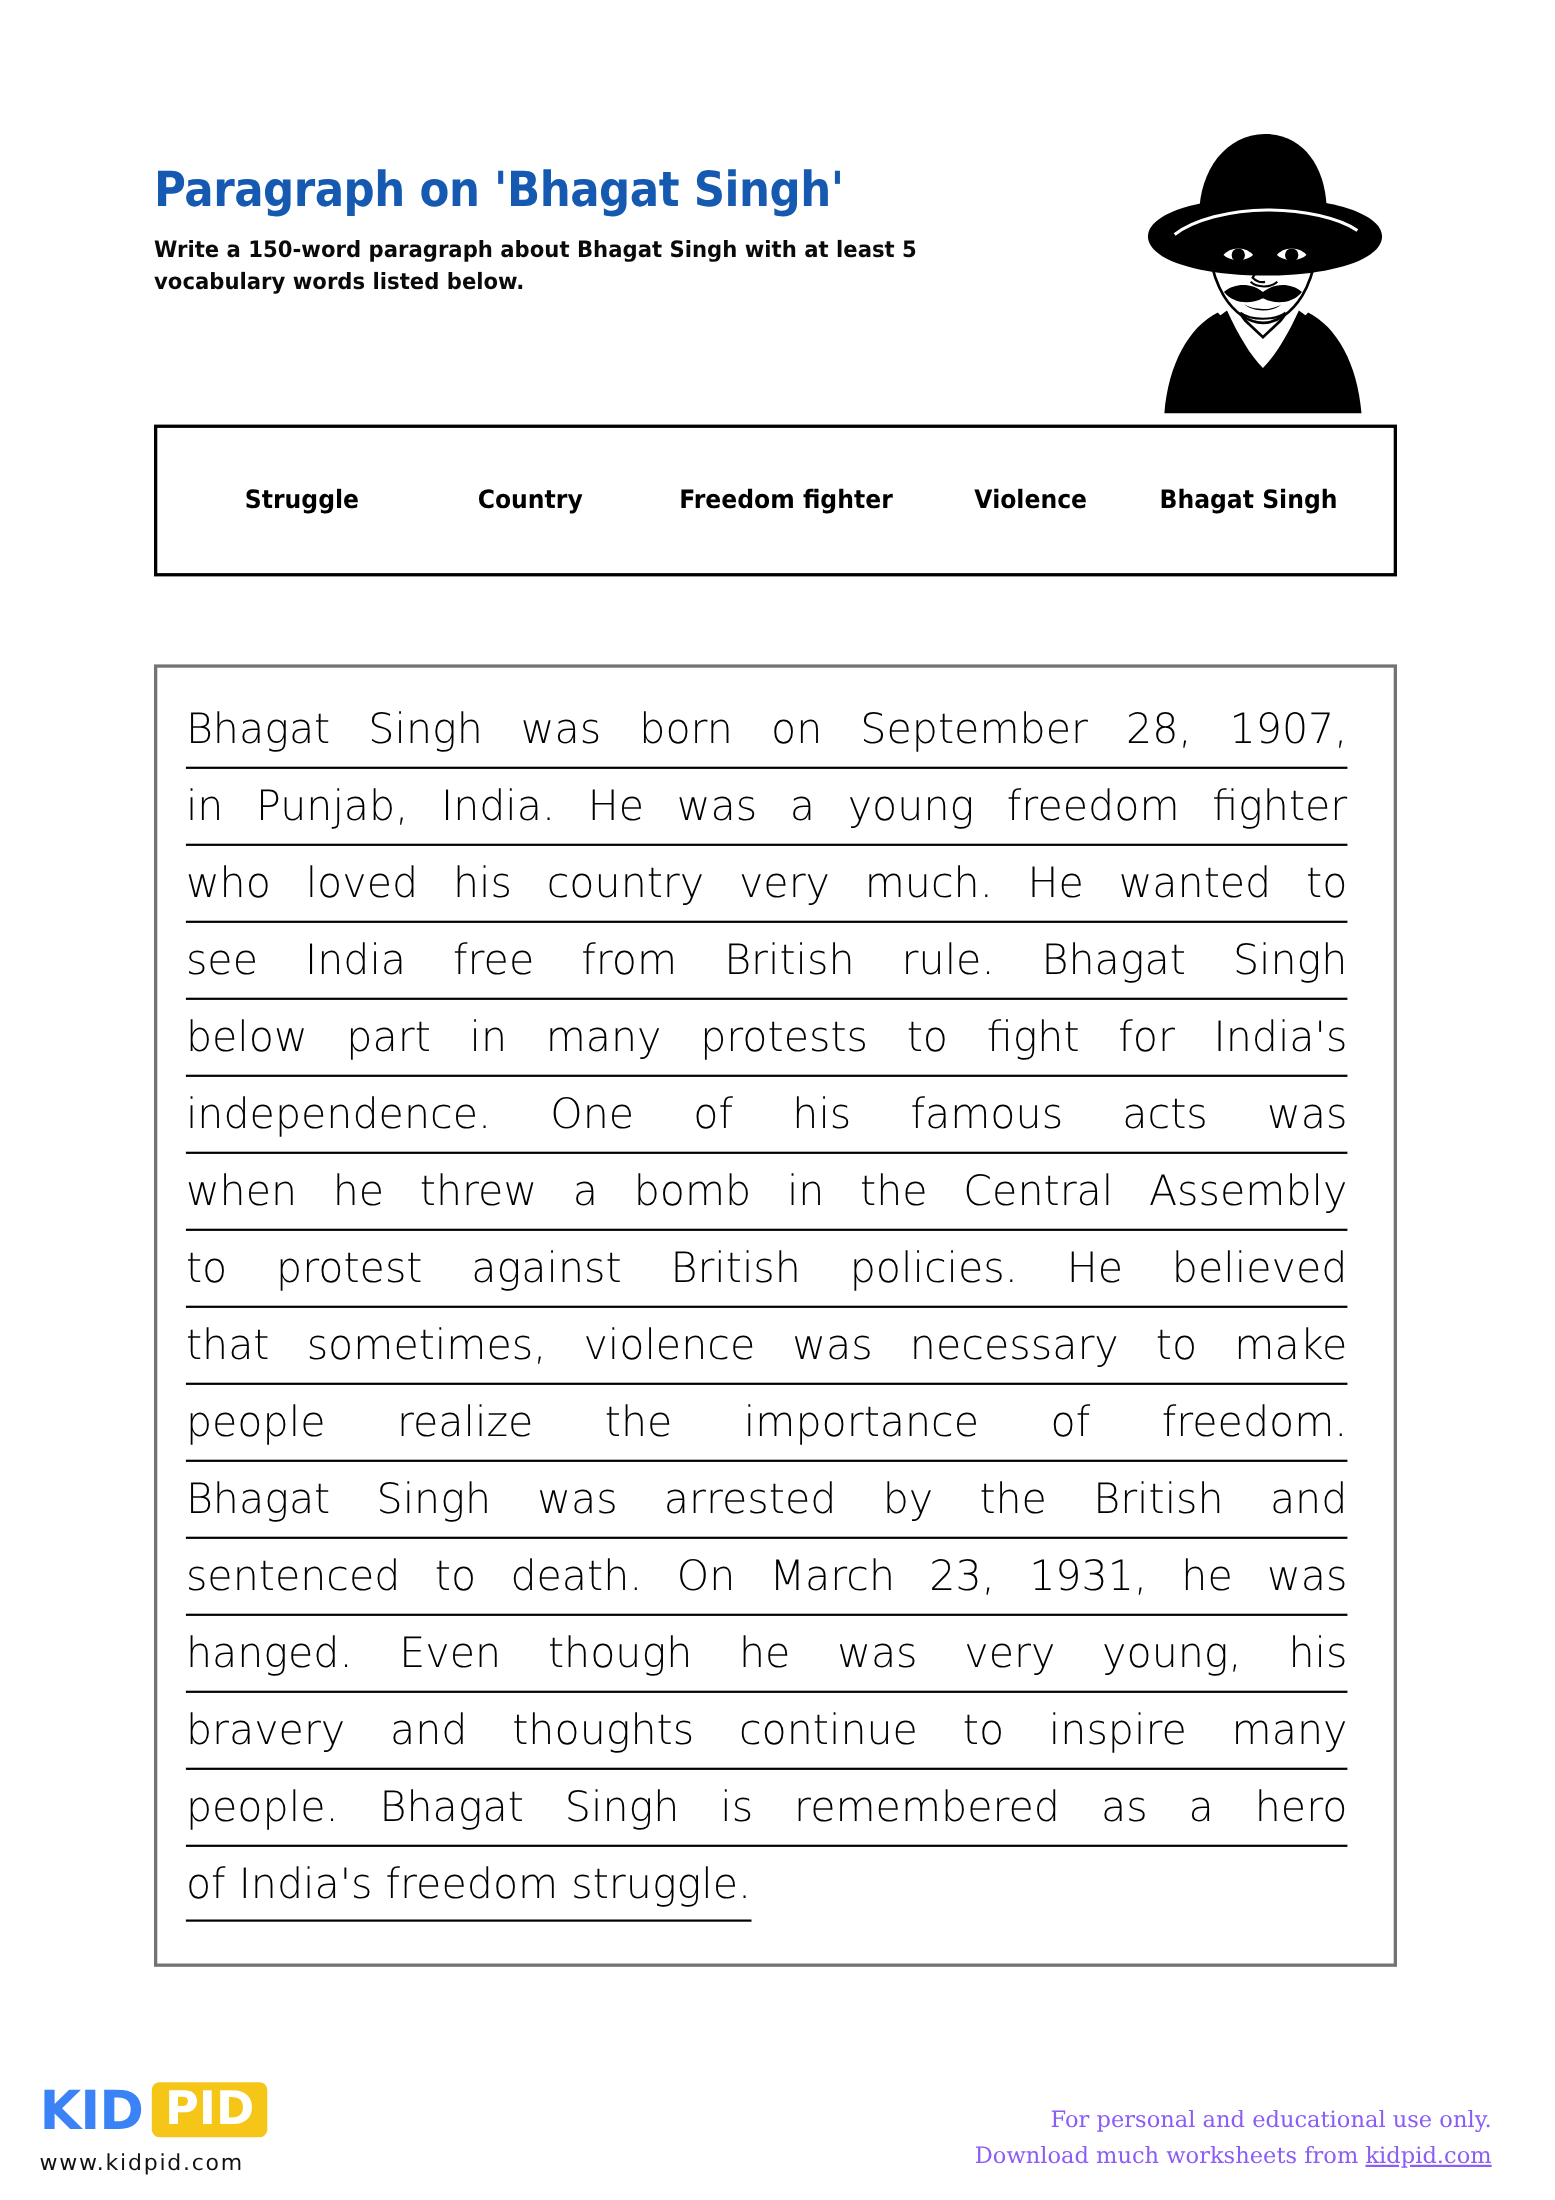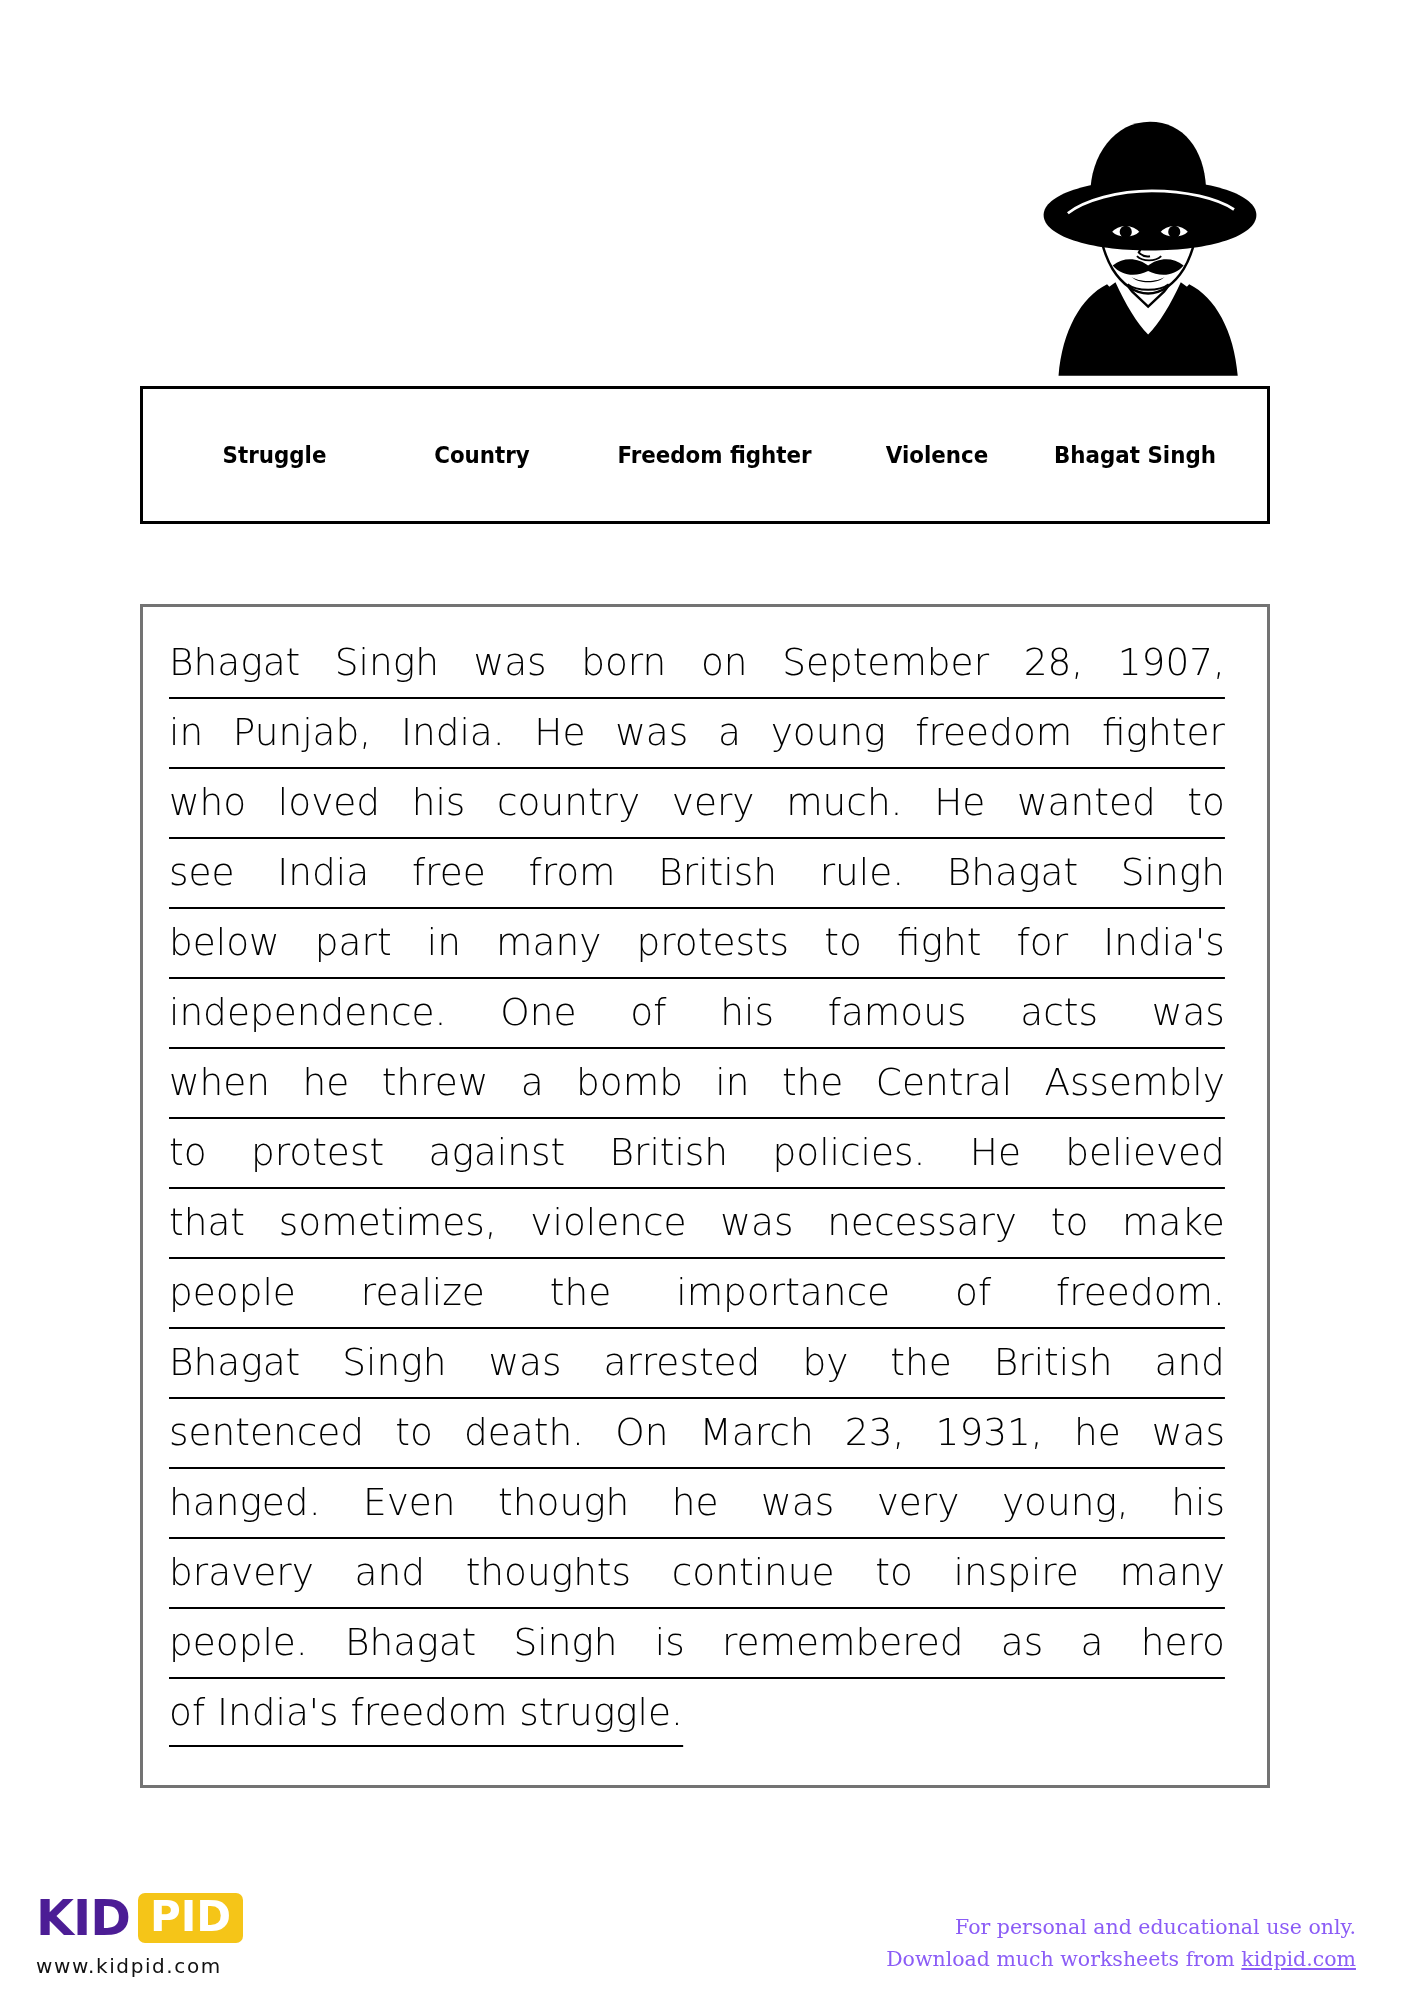--- a/index.html
+++ b/index.html
@@ -152,21 +152,21 @@
   }
   .logo-row {
     display: flex;
     align-items: center;
     height: 56px;
   }
   .logo-kid {
     font-family: "DejaVu Sans", sans-serif;
     font-weight: bold;
     font-size: 49px;
-    color: #4c1d95;
+    color: #3b82f6;
     letter-spacing: -1px;
     line-height: 1;
   }
   .logo-pid {
     font-family: "DejaVu Sans", sans-serif;
     font-weight: bold;
     font-size: 42px;
     color: #ffffff;
     background: #F5C518;
     border-radius: 7px;
@@ -196,20 +196,24 @@
   }
   .footer-note .u {
     text-decoration: underline;
   }
 </style>
 </head>
 <body>
 
 <div class="page">
 
+  <div class="header">
+    <h1 class="title">Paragraph on 'Bhagat Singh'</h1>
+    <div class="subtitle">Write a 150-word paragraph about Bhagat Singh with at least 5 vocabulary words listed below.</div>
+  </div>
 
   <div class="portrait">
     <svg viewBox="0 0 300 300" xmlns="http://www.w3.org/2000/svg">
 
       <path d="M52 298 C56 250 76 214 104 200 L148 248 L192 200 C220 214 240 250 244 298 Z" fill="#000"></path>
 
       <path d="M118 206 C126 232 138 252 148 262 C158 252 170 232 178 206 L168 196 L148 238 L128 196 Z" fill="#fff"></path>
       <path d="M106 203 C118 228 134 250 148 264 C162 250 178 228 190 203 L183 198 C172 222 160 242 148 254 C136 242 124 222 113 198 Z" fill="#000"></path>
 
       <path d="M120 168 C120 190 124 200 131 208 L148 224 L165 208 C172 200 176 190 176 168 Z" fill="#fff" stroke="#000" stroke-width="2.6"></path>

